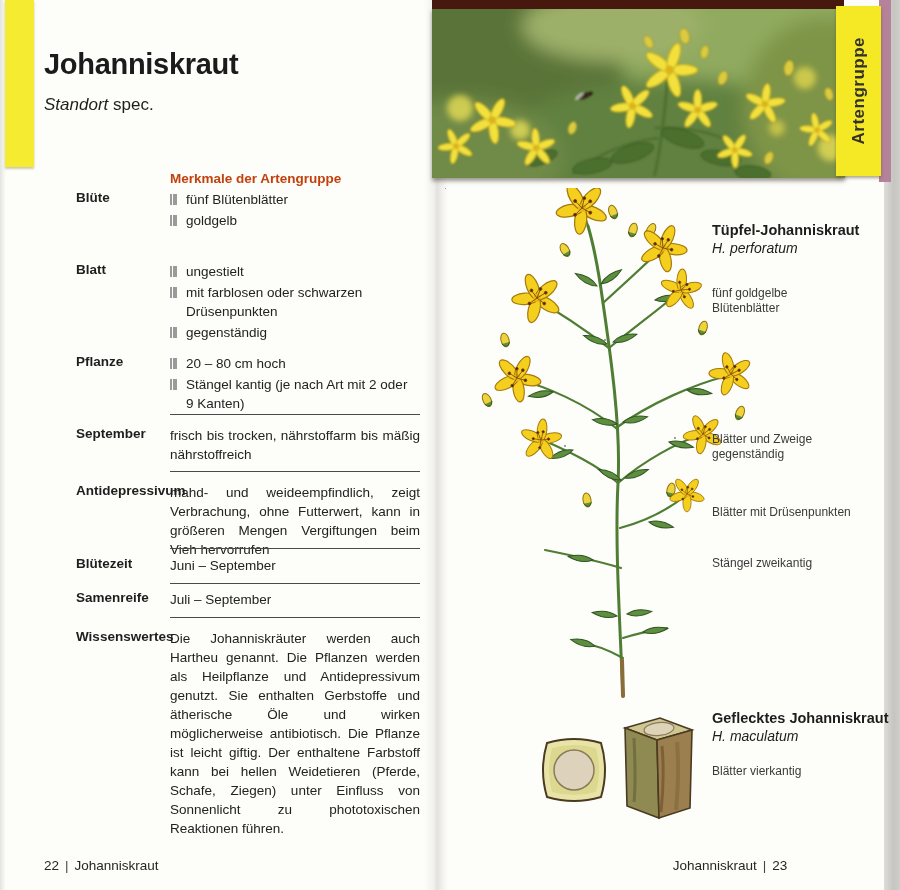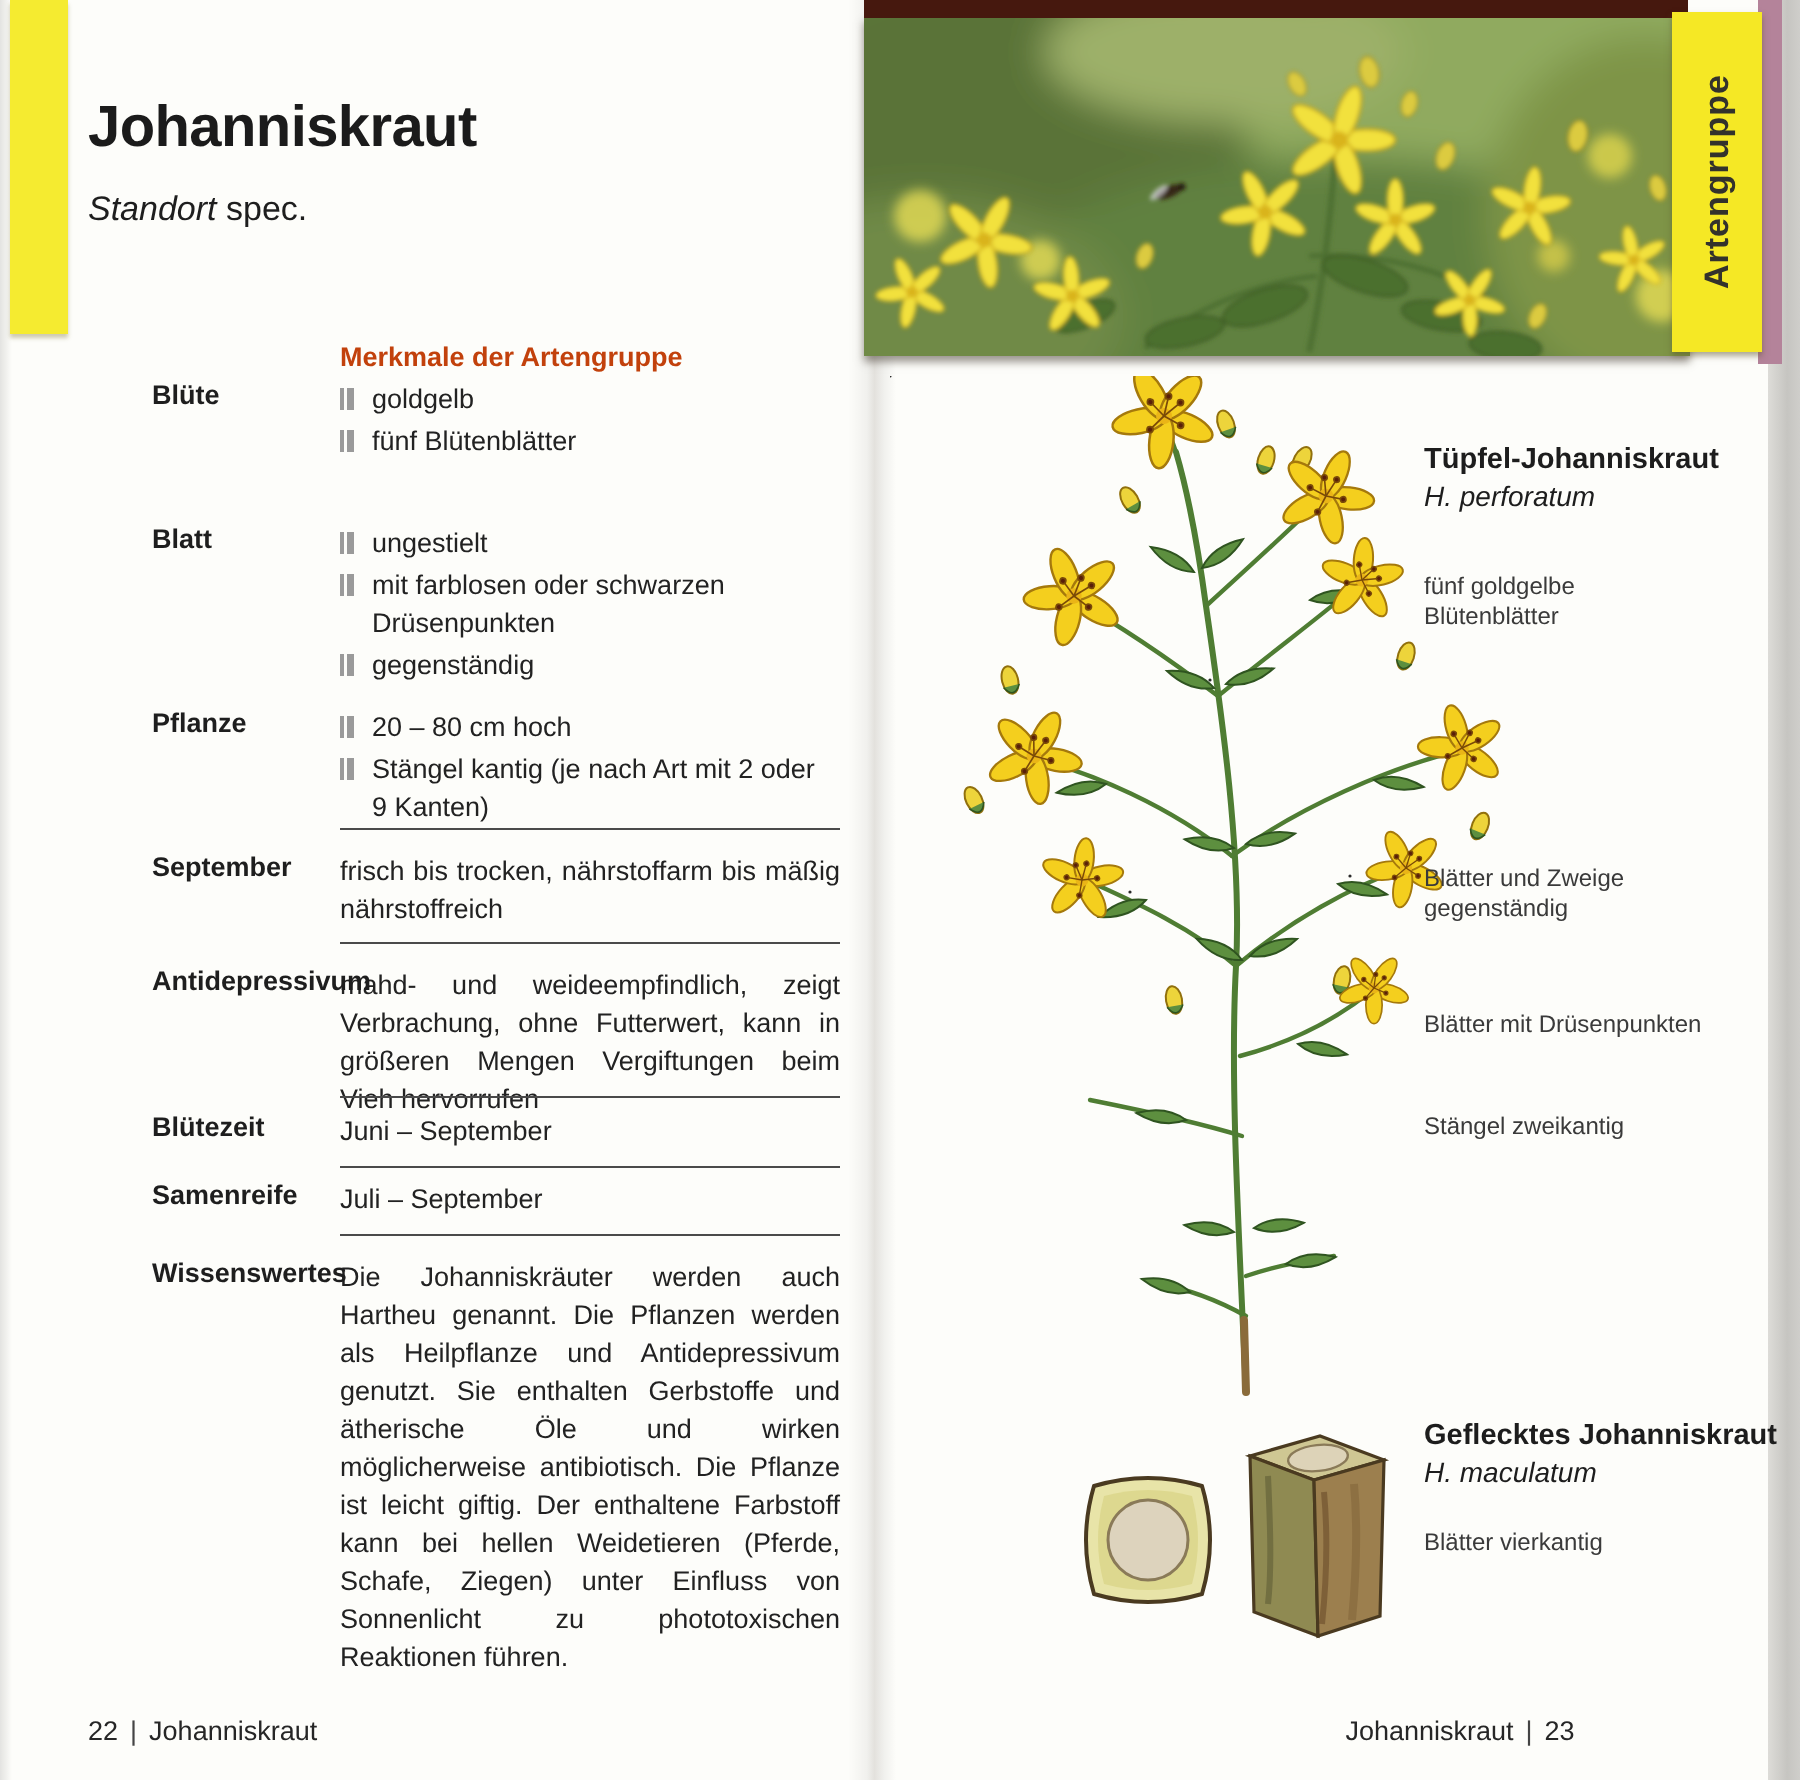--- a/index.html
+++ b/index.html
@@ -76,25 +76,25 @@
   <div class="subtitle"><span class="genus">Standort</span><span> spec.</span></div>
 
   <div class="attr-table">
     <div class="merkmale-heading">Merkmale der Artengruppe</div>
 
     <div class="row" style="top:19px">
       <div class="lbl">Blüte</div>
       <ul class="bullets">
         <li>
             <span class="bullet-icon"></span>
+            <span>fünf Blütenblätter</span>
+          </li>
+        <li>
+            <span class="bullet-icon"></span>
             <span>goldgelb</span>
-          </li>
-        <li>
-            <span class="bullet-icon"></span>
-            <span>fünf Blütenblätter</span>
           </li>
       </ul>
     </div>
 
     <div class="row" style="top:91px">
       <div class="lbl">Blatt</div>
       <ul class="bullets">
         <li>
             <span class="bullet-icon"></span>
             <span>ungestielt</span>

